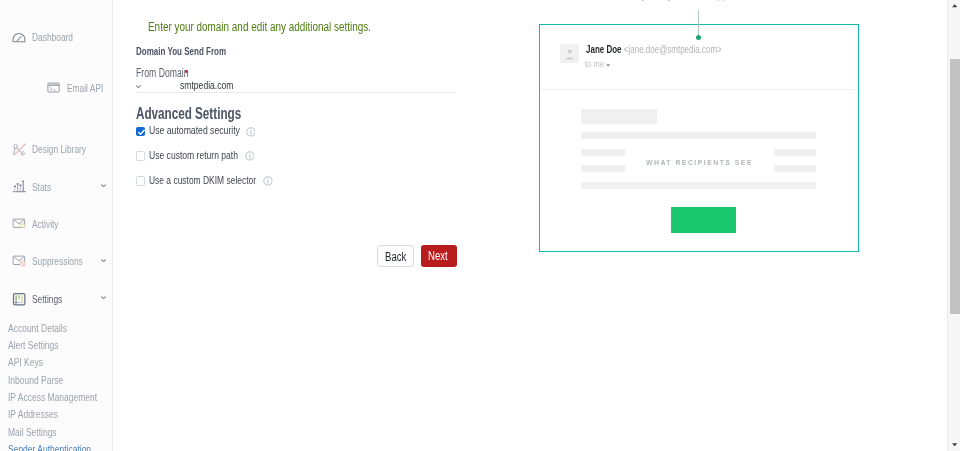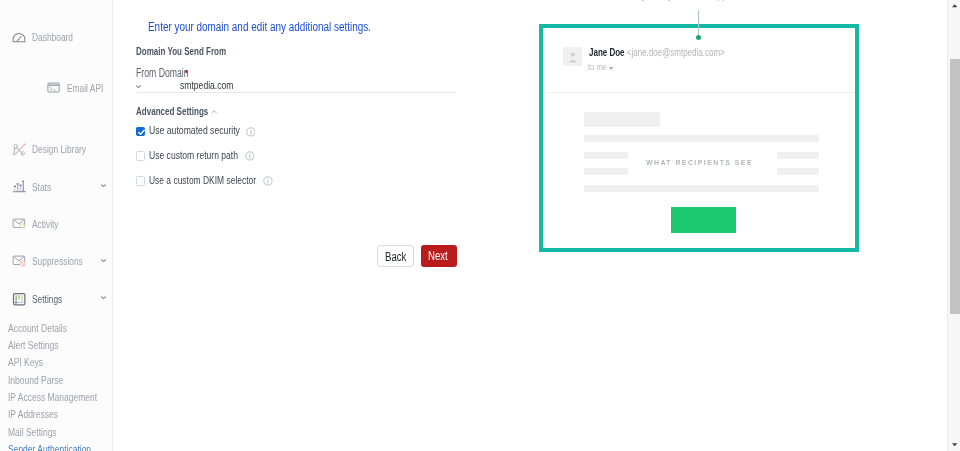--- a/index.html
+++ b/index.html
@@ -13,28 +13,28 @@
            background:#fcfcfc;border-right:1px solid #ededed;box-sizing:border-box;padding-left:25px;}
   .nav-item{position:absolute;left:0;width:112px;height:24px;}
   .nav-icon{position:absolute;width:16px;height:16px;}
   .nav-label{position:absolute;left:32.2px;top:0px;font-size:11px;color:#9ba3ad;}
   .nav-chev{position:absolute;left:101.3px;top:3.4px;width:5.0px;height:3.4px;}
 
   .sub-item{position:absolute;left:7.8px;font-size:11px;color:#9ba3ad;white-space:nowrap;}
   .sub-item.active{color:#4a7fc1;}
 
   
-  .lead{position:absolute;left:136px;top:19.5px;font-size:12.5px;color:#1d4ed8;padding-left:12px;}
+  .lead{position:absolute;left:136px;top:19.5px;font-size:12.5px;color:#4d7c0f;padding-left:12px;}
   .sec-title{position:absolute;left:136px;top:44.5px;font-size:11px;font-weight:bold;color:#4b5563;}
   .fld-label{position:absolute;left:135.6px;top:65.6px;font-size:12px;color:#5c646f;}
   .req-dot{position:absolute;left:185px;top:70px;width:3.3px;height:3.3px;border-radius:50%;background:#bb2b38;}
   .fld-value{position:absolute;left:135.6px;top:79.2px;font-size:11px;color:#33373d;margin-left:44px;}
   .fld-underline{position:absolute;left:136px;top:92px;width:320px;height:1px;background:#e6e8eb;}
 
-  .adv-title{position:absolute;left:136px;top:104.5px;font-size:11px;font-weight:bold;color:#4b5563;}
+  .adv-title{position:absolute;left:136px;top:104.5px;font-size:16px;font-weight:bold;color:#4b5563;}
   .adv-chev{position:absolute;left:211px;top:109.5px;width:6.4px;height:3.6px;}
 
   .chk-row{position:absolute;left:136px;height:10px;}
   .chk{position:absolute;left:0;top:0;width:9.4px;height:9.4px;box-sizing:border-box;
        border:1px solid #d3d8de;border-radius:1.5px;background:#fff;}
   .chk.on{background:#1369d4;border-color:#1369d4;}
   .chk.on svg{position:absolute;left:0.2px;top:0.2px;width:9px;height:9px;}
   .chk-label{position:absolute;left:13px;top:-2.6px;font-size:11px;color:#3f4650;}
   .info{position:absolute;top:-0.3px;width:9.8px;height:9.8px;}
 
@@ -46,21 +46,21 @@
             background:#fdfdfd;border-radius:3px;color:#1f2328;line-height:19.5px;}
   .btn-next{left:421px;top:244.5px;width:36px;height:22.8px;background:#b91c1c;
             border-radius:3px;color:#fff;line-height:20px;}
 
   
   .clipped-head{position:absolute;left:599px;top:-10.8px;font-size:11.5px;color:#aab0b8;white-space:nowrap;}
   .pointer-line{position:absolute;z-index:5;left:698px;top:10px;width:1px;height:25px;background:#a9c9bd;}
   .pointer-dot{position:absolute;z-index:5;left:696px;top:35px;width:5px;height:5px;border-radius:3px;background:#1fa56e;}
 
   .card{position:absolute;left:539px;top:24px;width:320px;height:228px;
-        background:#fff;border:4px solid #14b8a6;box-sizing:border-box;}
+        background:#fff;border:1px solid #14b8a6;box-sizing:border-box;}
   .card-sep{position:absolute;left:0;top:64px;width:100%;height:1px;background:#f0f0f0;}
   .avatar{position:absolute;left:19.8px;top:19.3px;width:19.6px;height:19px;background:#f1f1f1;}
   .av-icon{position:absolute;left:24.8px;top:23.2px;width:9.6px;height:11.5px;}
   .sender{position:absolute;left:45.6px;top:18.8px;font-size:10px;white-space:nowrap;color:#b5b5b5;}
   .sender b{color:#1f2328;font-weight:bold;}
   .tome{position:absolute;left:44.8px;top:32.5px;font-size:9.5px;color:#bdbdbd;}
   .tome-chev{position:absolute;left:65.5px;top:39.2px;width:4.2px;height:3.0px;}
 
   .sk{position:absolute;background:#f0f0f0;}
   .wrs{position:absolute;left:549px;top:158.2px;width:320px;text-align:center;

